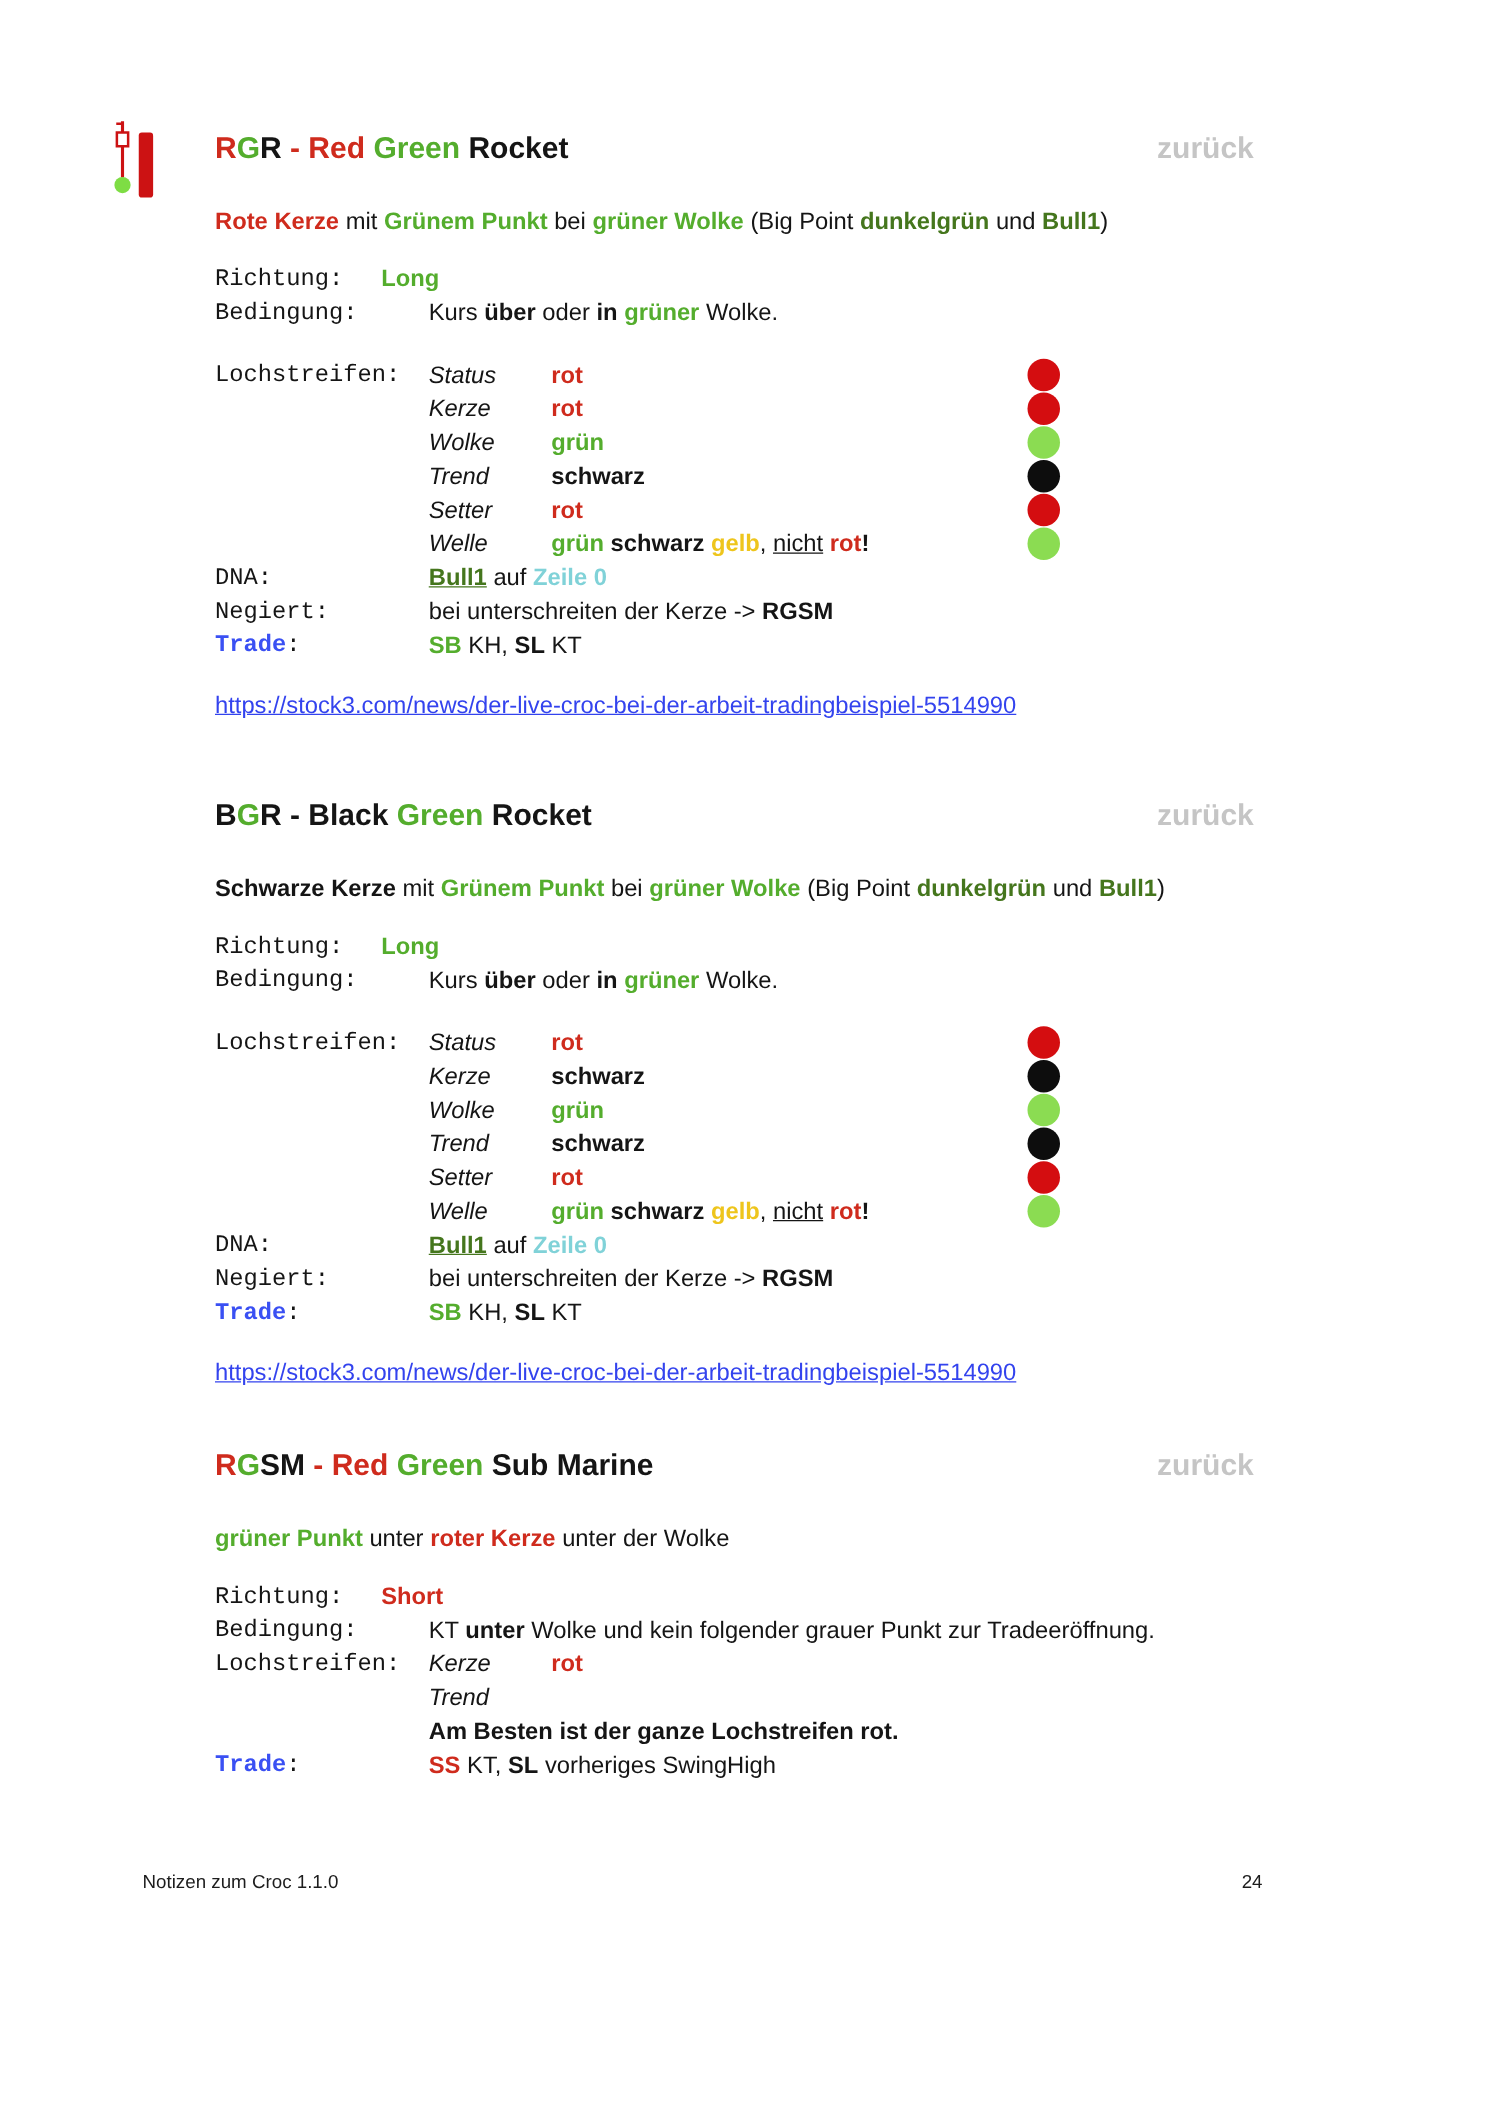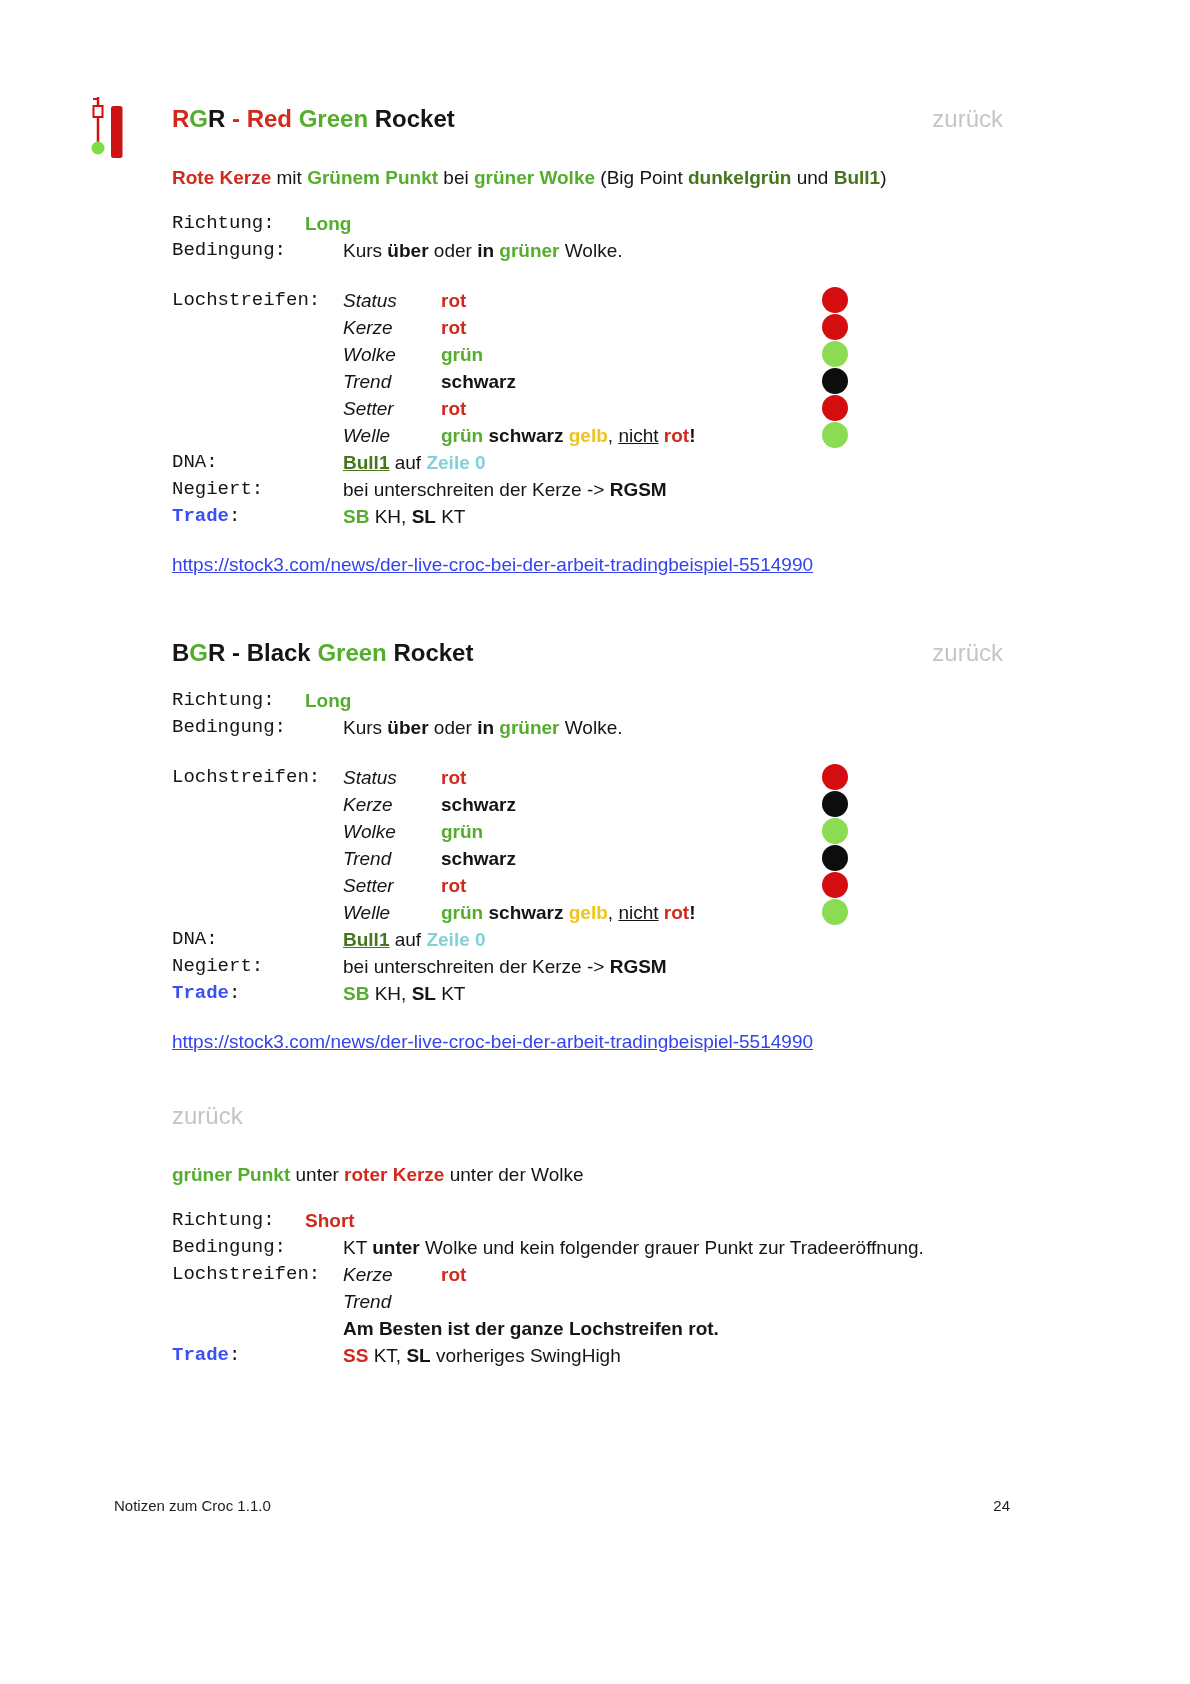--- a/index.html
+++ b/index.html
@@ -9,21 +9,21 @@
     color:var(--text,#151515);
     font-size:19px;
   }
   .logo{position:absolute;left:88px;top:96px;width:44px;height:66px;}
   .content{position:absolute;left:172px;top:104px;width:831px;}
   .section{position:relative;}
   .sec2{margin-top:60px;}
   .sec3{margin-top:46px;}
   .heading{display:flex;justify-content:space-between;align-items:baseline;line-height:30px;}
   .title{font-size:24px;font-weight:700;margin:0;}
-  .back{font-size:24px;font-weight:400;color:var(--gray,#c5c5c5);text-decoration:none;cursor:pointer;}
+  .back{font-size:24px;font-weight:700;color:var(--gray,#c5c5c5);text-decoration:none;cursor:pointer;}
   .desc{margin-top:30px;line-height:27px;}
   .rows1{margin-top:19px;}
   .loch{margin-top:23px;}
   .row{display:flex;line-height:27px;position:relative;}
   .lbl{flex:0 0 171px;font-family:Liberation Mono, monospace;}
   .lbl.narrow{flex:0 0 133px;}
   .key{flex:0 0 98px;font-style:italic;}
   .val{flex:1 1 auto;}
   .b{font-weight:700;}
   .u{text-decoration:underline;text-align:center;}
@@ -127,20 +127,21 @@
     <div class="linkrow">
       <a class="link">https://stock3.com/news/der-live-croc-bei-der-arbeit-tradingbeispiel-5514990</a>
     </div>
   </div>
 
   <div class="section sec2">
     <div class="heading">
       <h2 class="title"><span>B</span><span class="green">G</span><span>R - Black </span><span class="green">Green</span><span> Rocket</span></h2>
       <span class="back">zurück</span>
     </div>
+    <div class="desc"><span class="b">Schwarze Kerze</span><span> mit </span><span class="green b">Grünem Punkt</span><span> bei </span><span class="green b">grüner Wolke</span><span> (Big Point </span><span class="dgreen b">dunkelgrün</span><span> und </span><span class="dgreen b">Bull1</span><span>)</span></div>
 
     <div class="rows1">
       <div class="row">
         <div class="lbl narrow">Richtung:</div>
         <div class="val green b">Long</div>
       </div>
       <div class="row">
         <div class="lbl">Bedingung:</div>
         <div class="val"><span>Kurs </span><span class="b">über</span><span> oder </span><span class="b">in </span><span class="green b">grüner</span><span> Wolke.</span></div>
       </div>
@@ -197,20 +198,21 @@
       </div>
     </div>
 
     <div class="linkrow">
       <a class="link">https://stock3.com/news/der-live-croc-bei-der-arbeit-tradingbeispiel-5514990</a>
     </div>
   </div>
 
   <div class="section sec3">
     <div class="heading">
+      <h2 class="title"><span class="red">R</span><span class="green">G</span><span>SM</span><span class="red"> - Red </span><span class="green">Green</span><span> Sub Marine</span></h2>
       <span class="back">zurück</span>
     </div>
     <div class="desc"><span class="green b">grüner Punkt</span><span> unter </span><span class="red b">roter Kerze</span><span> unter der Wolke</span></div>
 
     <div class="rows1">
       <div class="row">
         <div class="lbl narrow">Richtung:</div>
         <div class="val red b">Short</div>
       </div>
       <div class="row">

